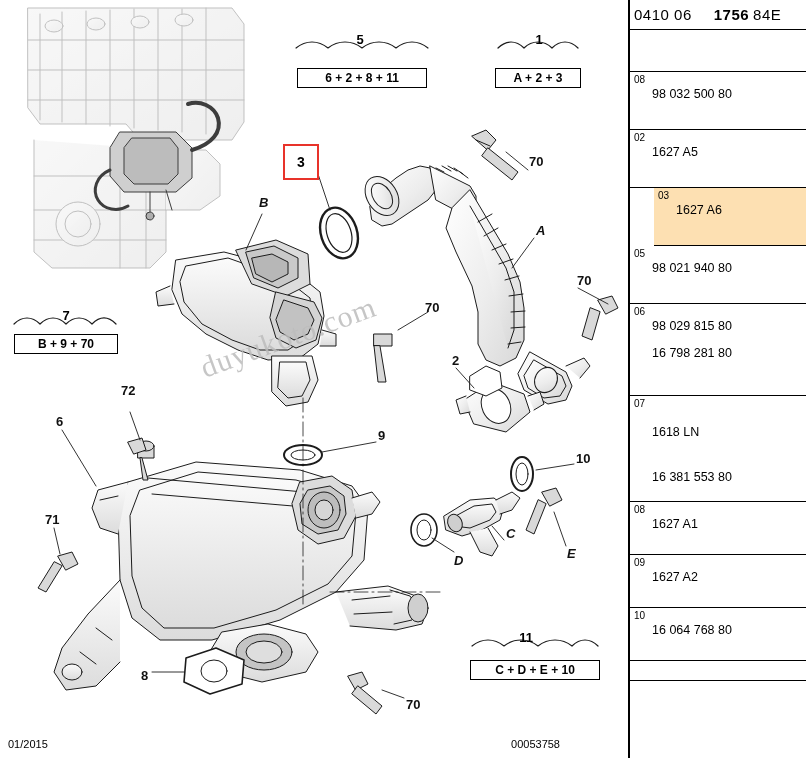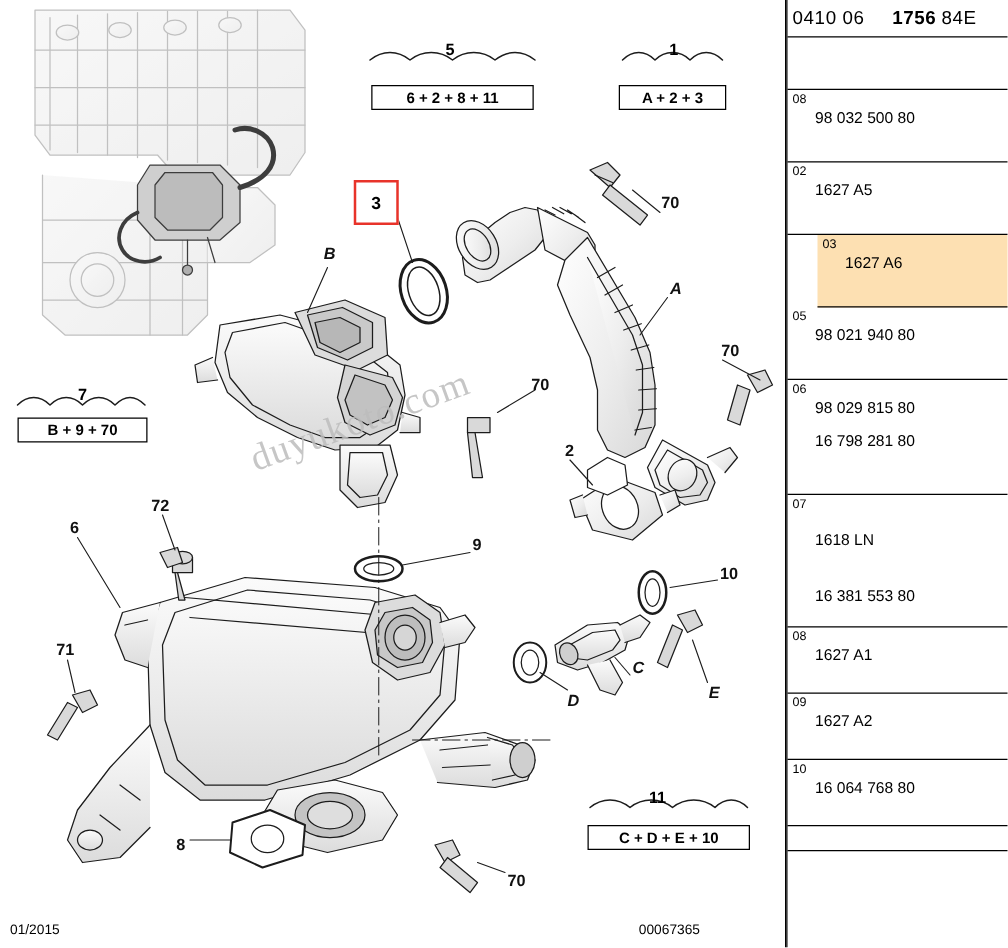--- a/index.html
+++ b/index.html
@@ -375,33 +375,33 @@
     <div class="grp-box" style="left:470px; top:660px; width:130px;">C + D + E + 10</div>
 
     <div class="lbl num" style="left:529px; top:154px;">70</div>
     <div class="lbl letter" style="left:536px; top:223px;">A</div>
     <div class="lbl num" style="left:577px; top:273px;">70</div>
     <div class="lbl letter" style="left:259px; top:195px;">B</div>
     <div class="lbl num" style="left:425px; top:300px;">70</div>
     <div class="lbl num" style="left:452px; top:353px;">2</div>
     <div class="lbl num" style="left:378px; top:428px;">9</div>
     <div class="lbl num" style="left:576px; top:451px;">10</div>
-    <div class="lbl num" style="left:121px; top:397px;">72</div>
+    <div class="lbl num" style="left:121px; top:383px;">72</div>
     <div class="lbl num" style="left:56px;  top:414px;">6</div>
     <div class="lbl num" style="left:45px;  top:512px;">71</div>
     <div class="lbl letter" style="left:506px; top:526px;">C</div>
     <div class="lbl letter" style="left:567px; top:546px;">E</div>
     <div class="lbl letter" style="left:454px; top:553px;">D</div>
     <div class="lbl num" style="left:141px; top:668px;">8</div>
     <div class="lbl num" style="left:406px; top:697px;">70</div>
 
     <div id="watermark">duyukoto.com</div>
 
     <div id="footer-left">01/2015</div>
-    <div id="footer-right">00067365</div>
+    <div id="footer-right">00053758</div>
   </div>
 
   <div id="table">
 
     <div id="table-header">
       <span class="h1">0410 06</span>
       <span class="h2">1756</span>
       <span class="h3">84E</span>
     </div>
 

